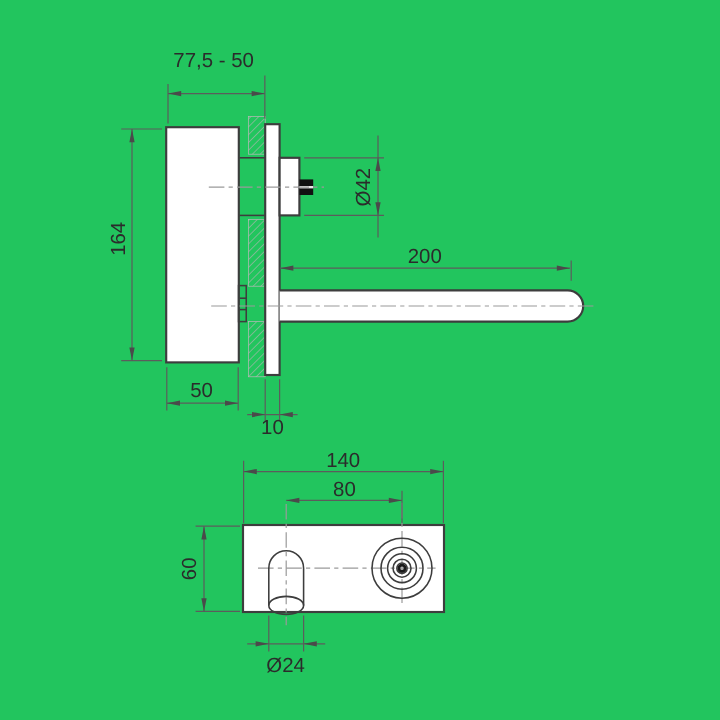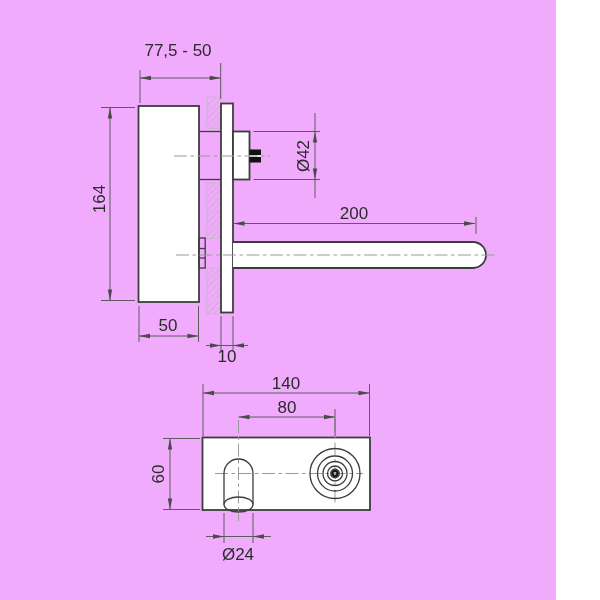--- a/index.html
+++ b/index.html
@@ -1,16 +1,16 @@
 <!DOCTYPE html>
 <html><head>
 <meta charset="utf-8">
 <style>
   html,body{margin:0;padding:0;background:#ffffff;}
-  .stage{position:relative;width:556px;height:600px;background:#f0abfc;overflow:hidden;
+  .stage{position:relative;width:600px;height:600px;background:#22c55e;overflow:hidden;
          font-family:"Liberation Sans", sans-serif;}
   svg text{font-family:"Liberation Sans", sans-serif;font-size:17px;fill:#2b2b2b;}
   .obj  {stroke:#3d3d3d;stroke-width:1.8;fill:#ffffff;}
   .objt {stroke:#3d3d3d;stroke-width:1.3;fill:none;}
   .dim  {stroke:#5c5c5c;stroke-width:1;fill:none;}
   .arr  {fill:#4a4a4a;stroke:none;}
   .cl   {stroke:#9a9a9a;stroke-width:1;fill:none;stroke-dasharray:13 3.5 3.5 3.5;}
   .hseg {fill:url(#hatchpat);stroke:#b9b9b9;stroke-width:0.6;}
 </style>
 </head>

